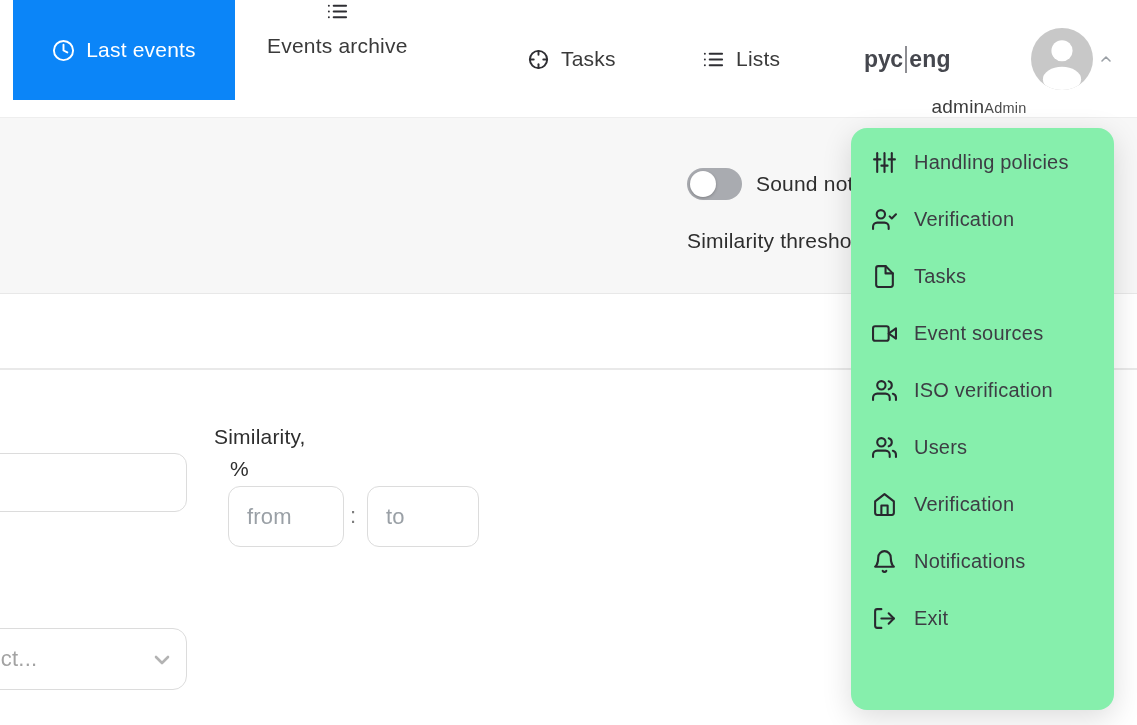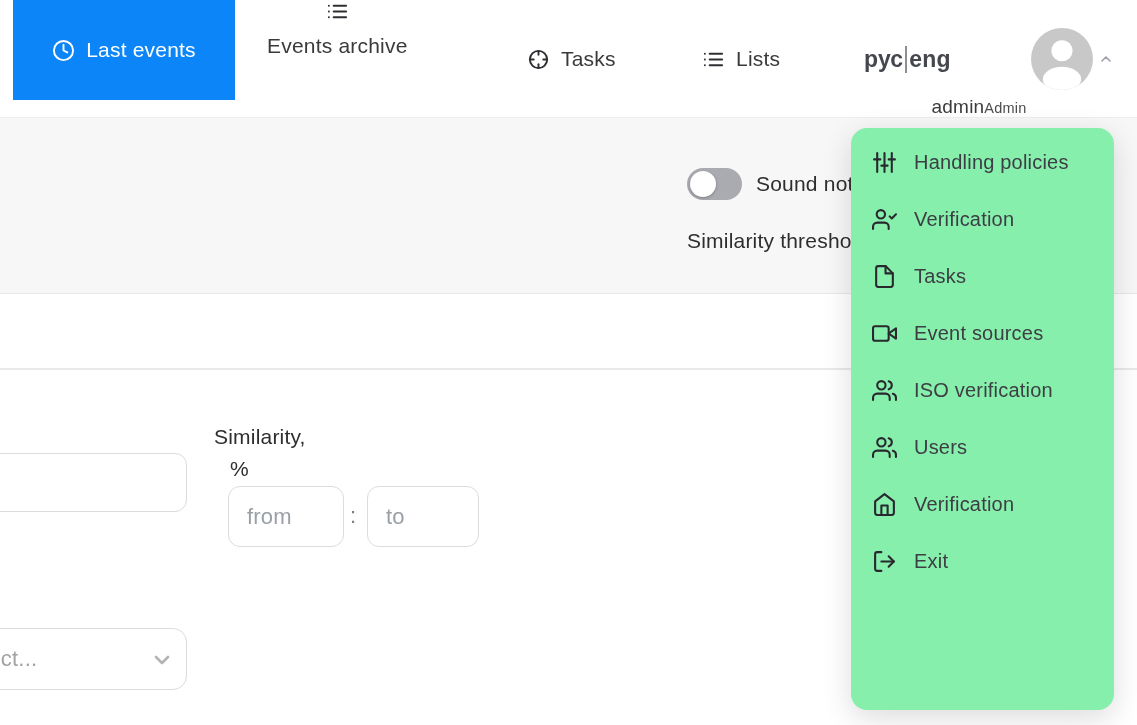--- a/index.html
+++ b/index.html
@@ -266,20 +266,29 @@
     <div class="menu-item">
       <span>
         <svg width="25" height="25" viewBox="0 0 24 24" fill="none" stroke="currentColor" stroke-width="2" stroke-linecap="round" stroke-linejoin="round">
           <path d="M3 9l9-7 9 7v11a2 2 0 0 1-2 2H5a2 2 0 0 1-2-2z"></path>
           <polyline points="9 22 9 13 15 13 15 22"></polyline>
         </svg>
       </span>
       <span class="mi-label">Verification</span>
     </div>
 
+    <div class="menu-item">
+      <span>
+        <svg width="25" height="25" viewBox="0 0 24 24" fill="none" stroke="currentColor" stroke-width="2" stroke-linecap="round" stroke-linejoin="round">
+          <path d="M18 8A6 6 0 0 0 6 8c0 7-3 9-3 9h18s-3-2-3-9"></path>
+          <path d="M13.73 21a2 2 0 0 1-3.46 0"></path>
+        </svg>
+      </span>
+      <span class="mi-label">Notifications</span>
+    </div>
 
 
     <div class="menu-item">
       <span>
         <svg width="25" height="25" viewBox="0 0 24 24" fill="none" stroke="currentColor" stroke-width="2" stroke-linecap="round" stroke-linejoin="round">
           <path d="M9 21H5a2 2 0 0 1-2-2V5a2 2 0 0 1 2-2h4"></path>
           <polyline points="16 17 21 12 16 7"></polyline>
           <line x1="21" y1="12" x2="9" y2="12"></line>
         </svg>
       </span>

